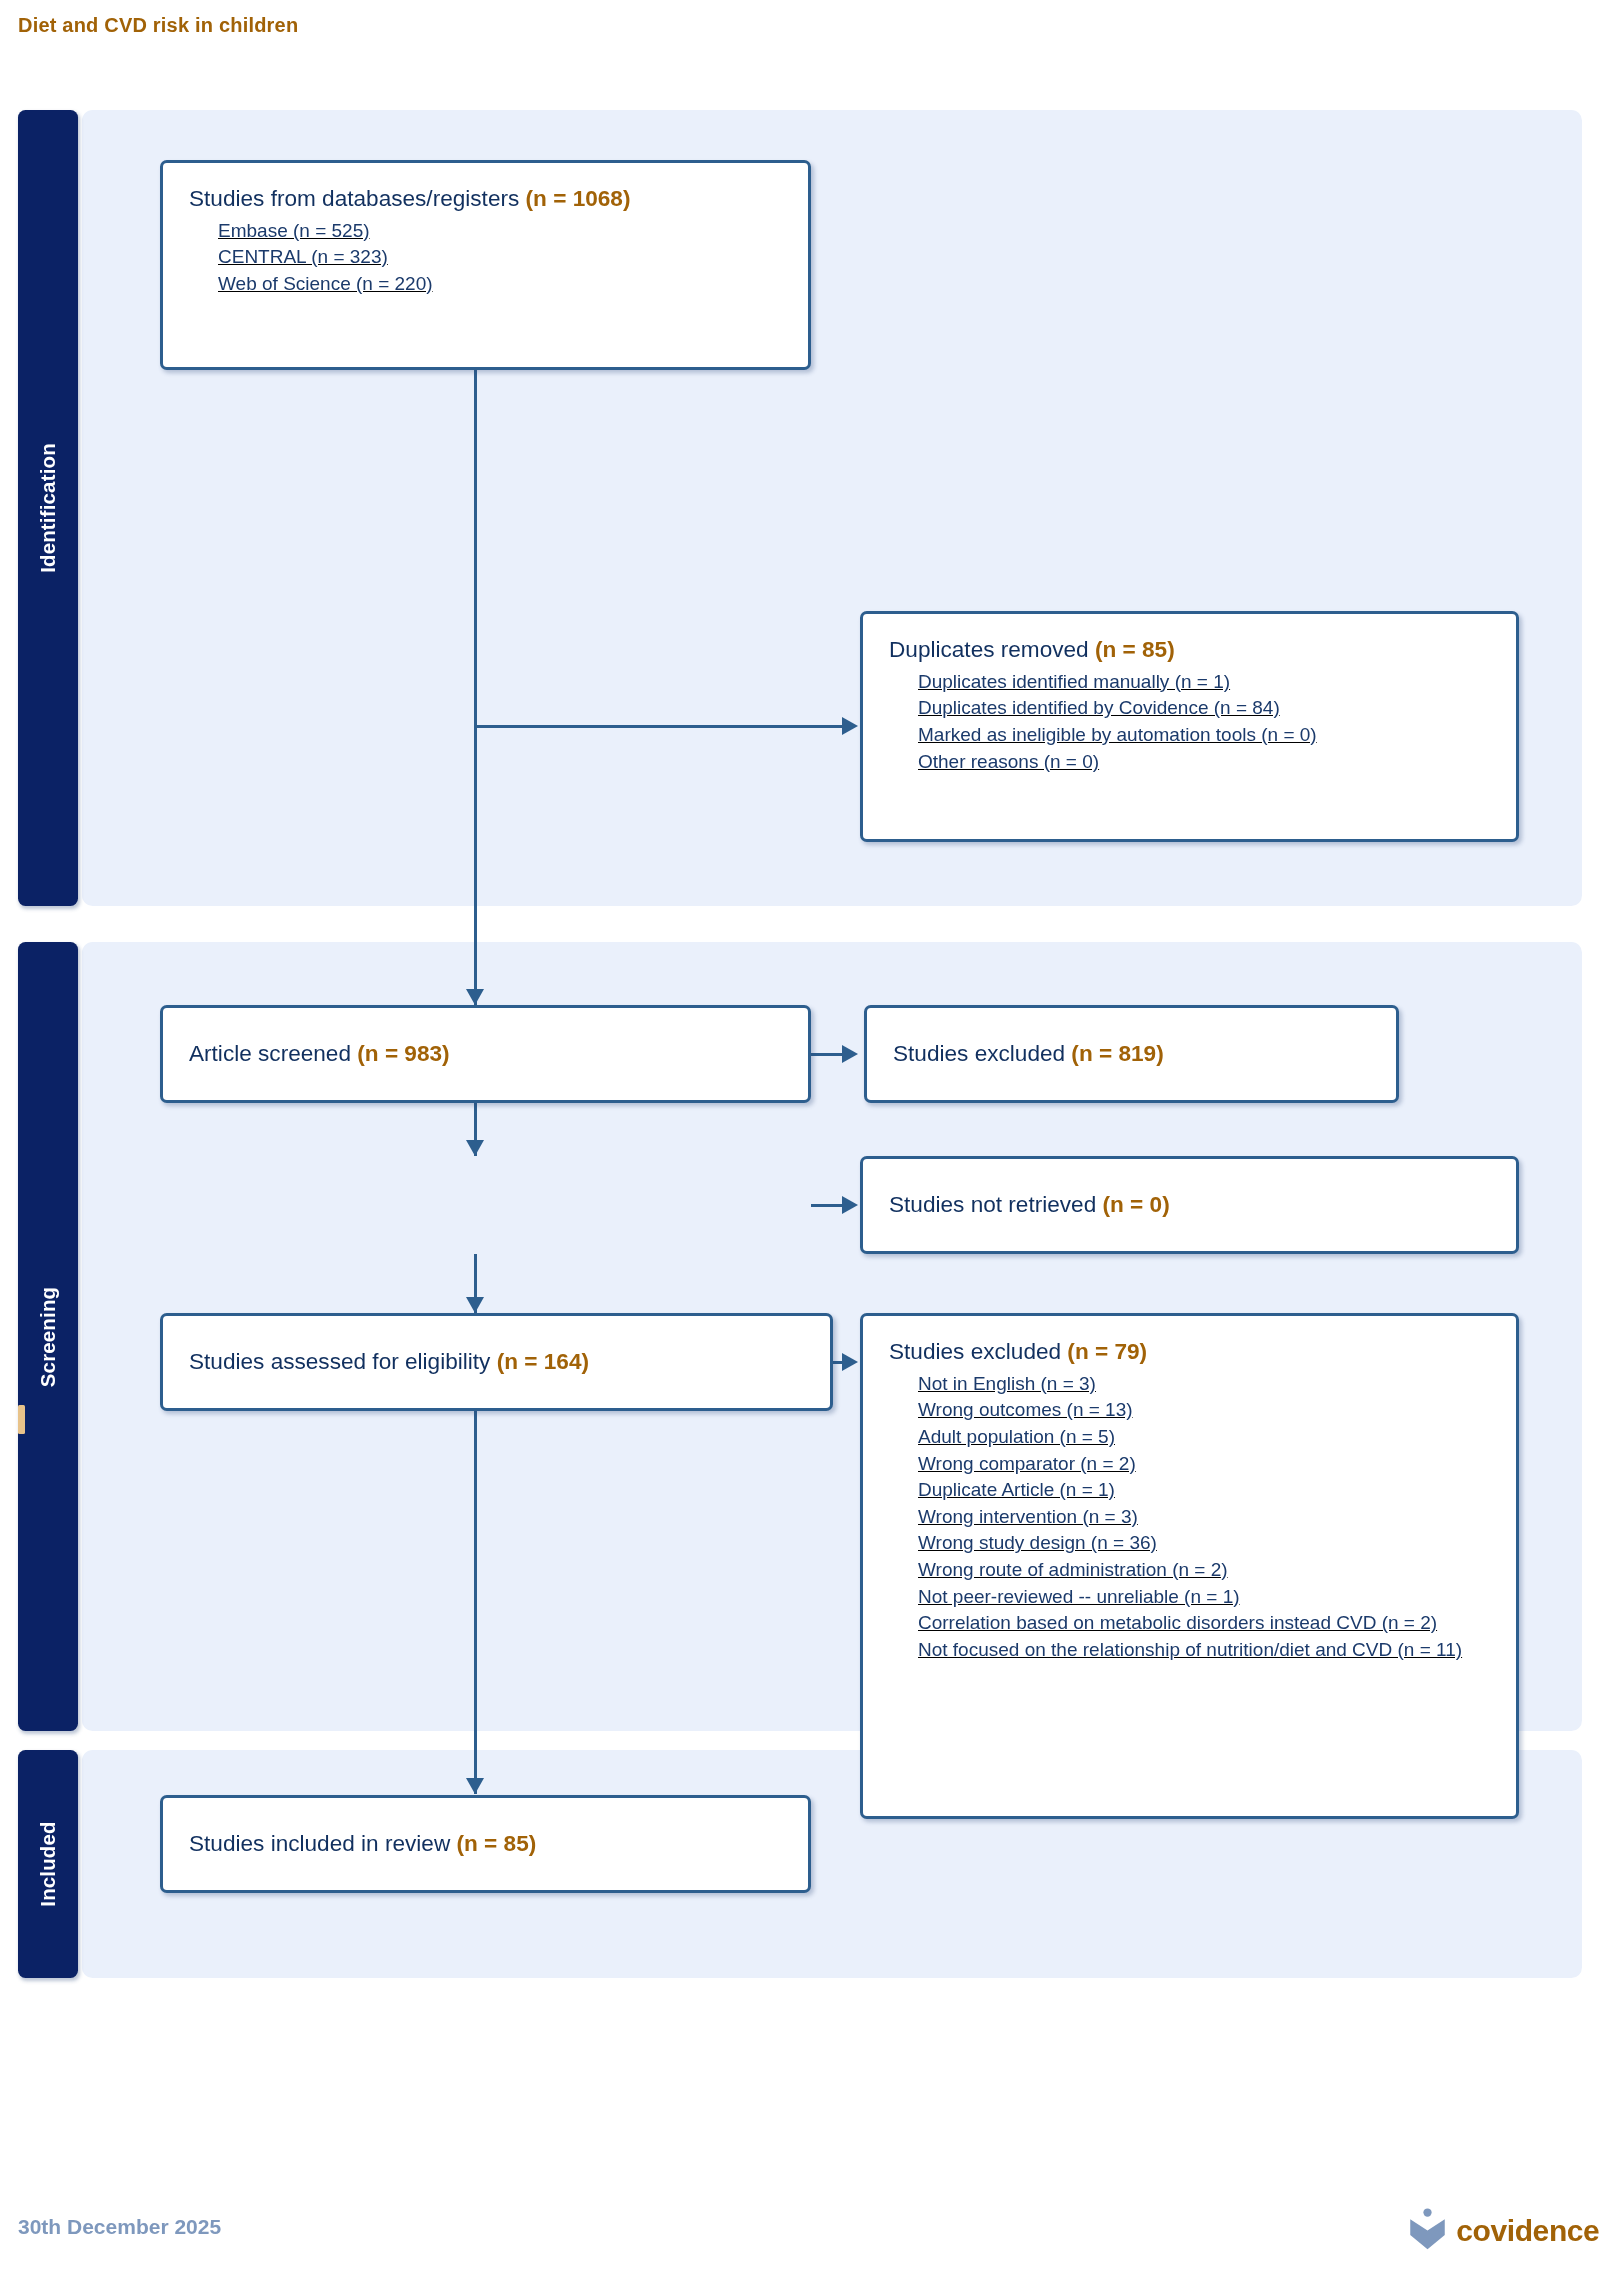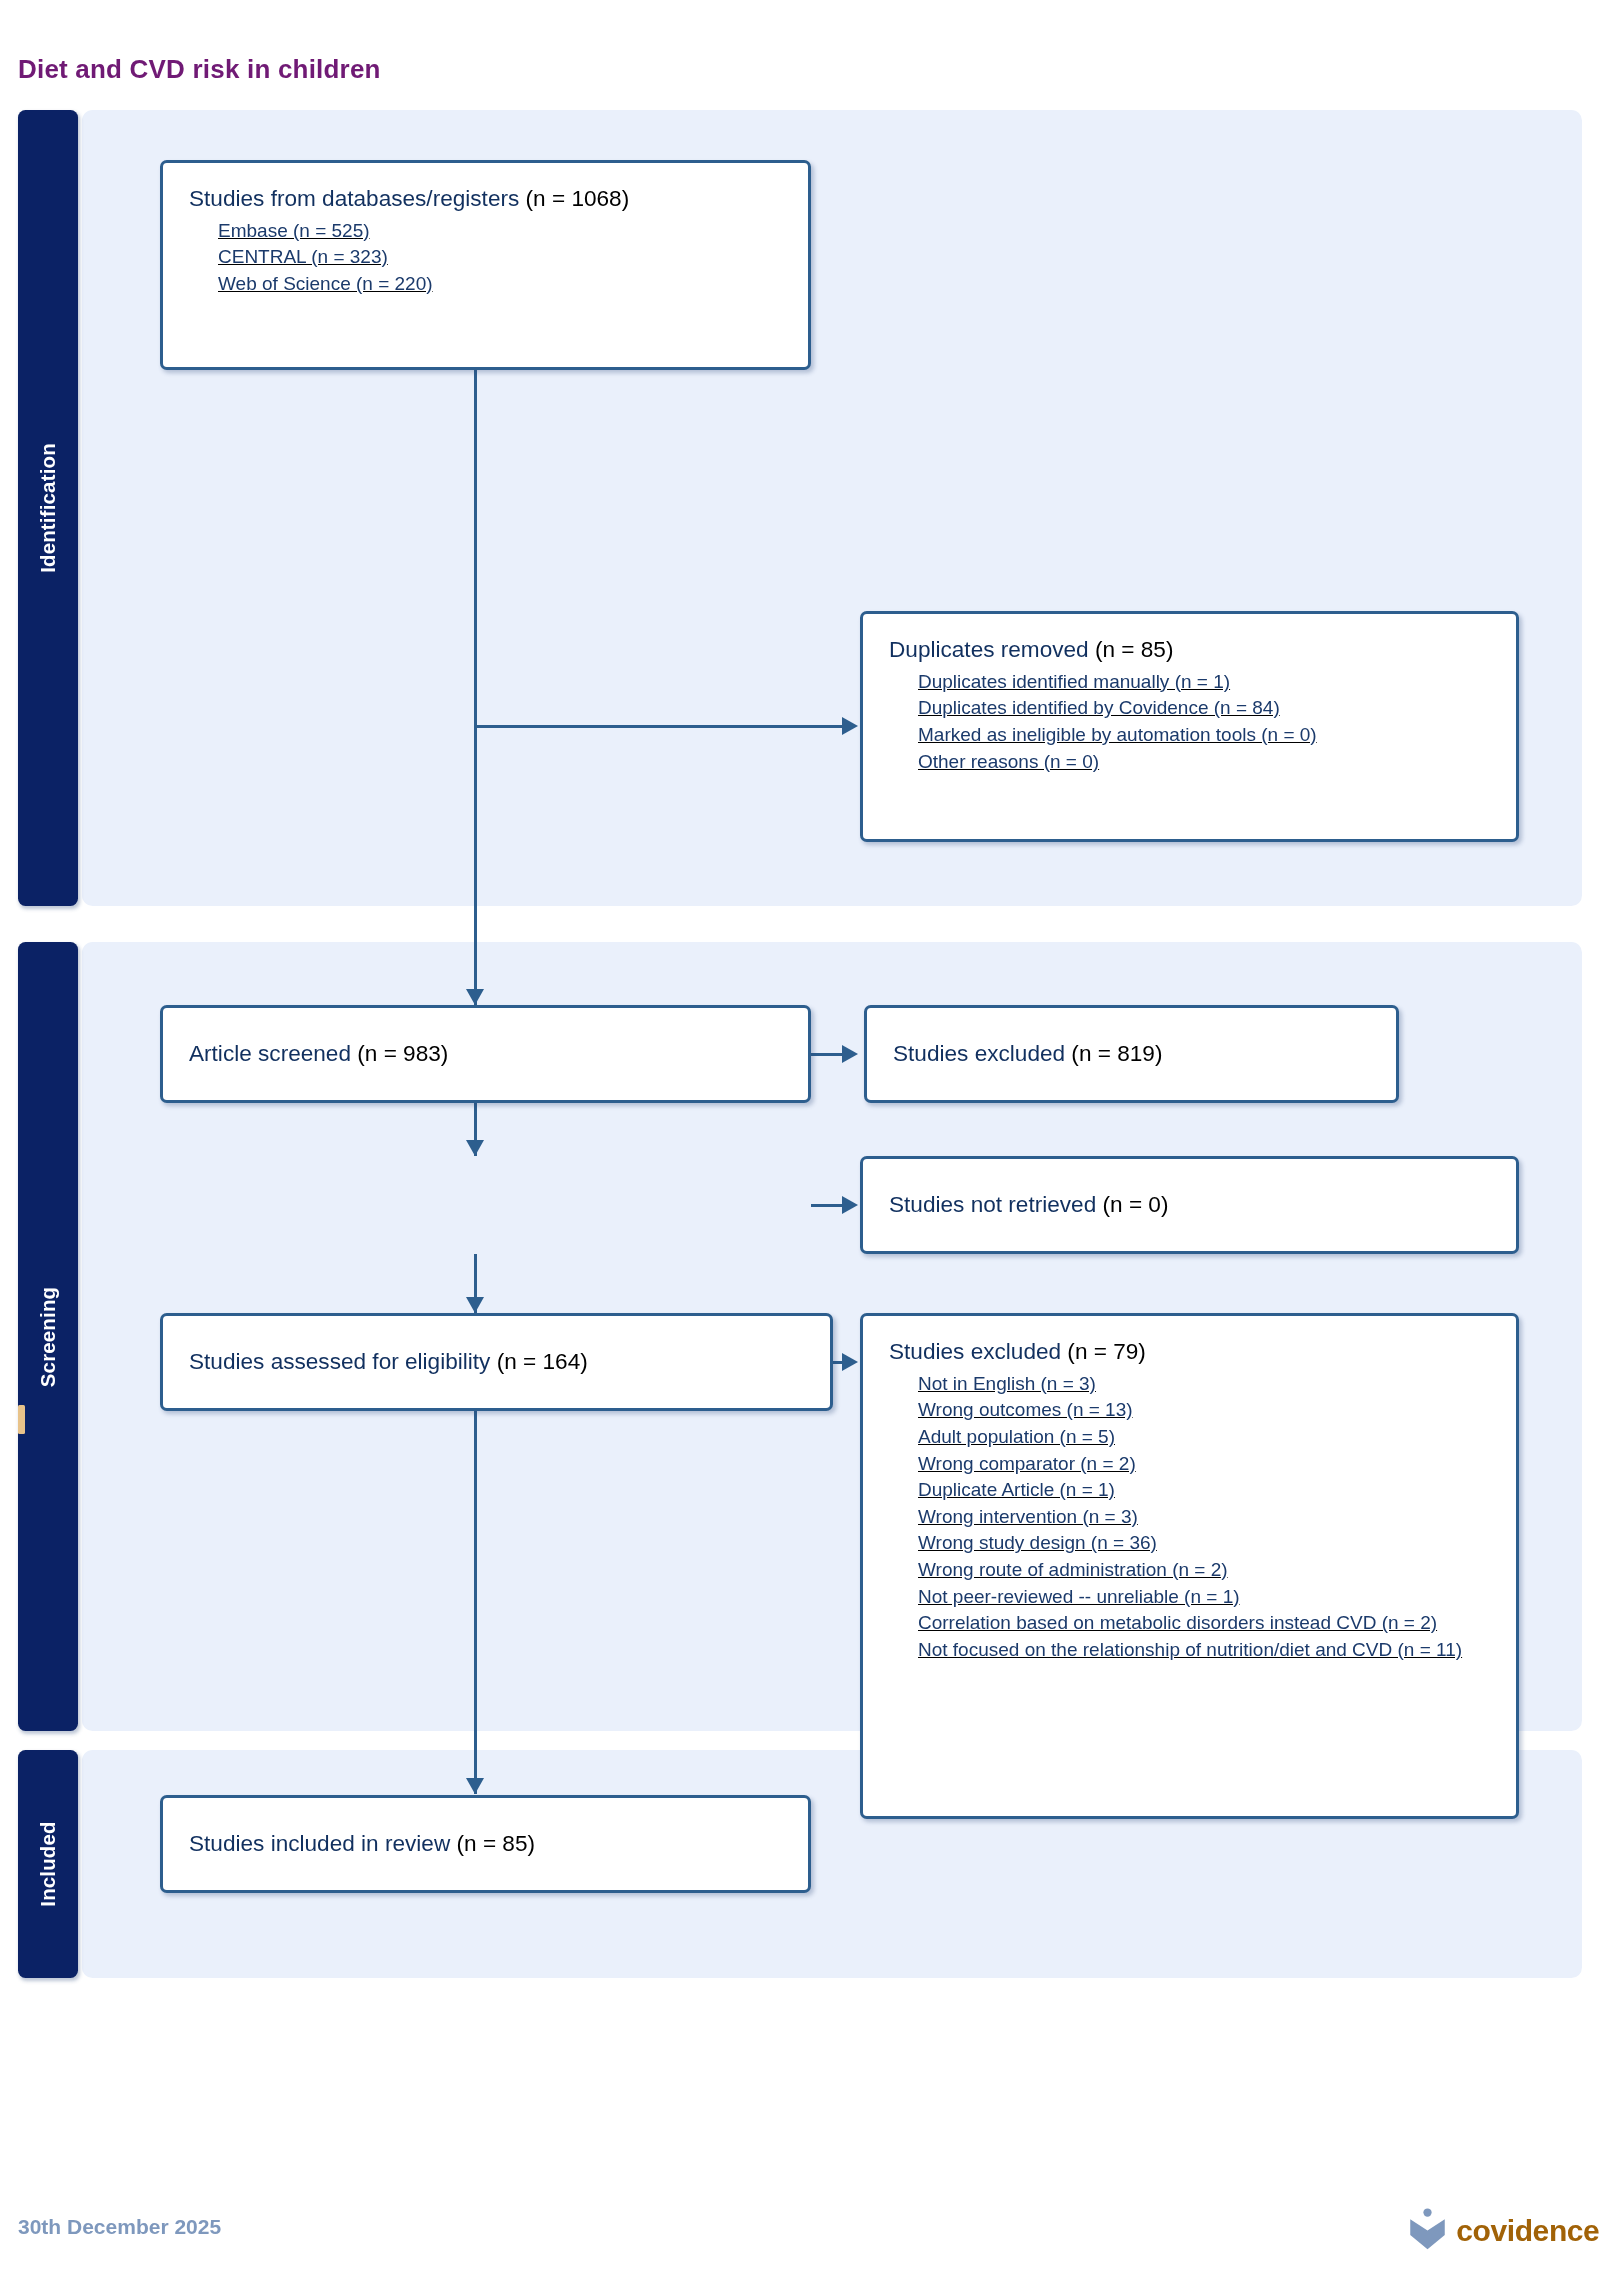--- a/index.html
+++ b/index.html
@@ -18,26 +18,25 @@
     height: 2273px;
     background: #ffffff;
     overflow: hidden;
   }
 
   
   #diagram-title {
     position: absolute;
     left: 18px;
     top: 13.6px;
-    font-size: 26px;
-    font-weight: bold;
-    color: #701a75;
+    font-size: 20px;
+    font-weight: bold;
+    color: #a16207;
     letter-spacing: 0.2px;
     white-space: nowrap;
-    margin-top: 40px;
   }
 
   
   .stage-band {
     position: absolute;
     background: #eaf0fb;
     border-radius: 10.6px;
   }
   #band-identification { left: 82px; top: 110px; width: 1500px; height: 796px; }
   #band-screening      { left: 82px; top: 942px; width: 1500px; height: 789px; }
@@ -99,22 +98,22 @@
     transform: none;
   }
 
   .box-head {
     font-size: 22.6px;
     color: #11305f;
     line-height: 1.30;
     white-space: nowrap;
   }
   .box-head .count {
-    color: #000000;
-    font-weight: normal;
+    color: #a16207;
+    font-weight: bold;
   }
   .sub-list {
     margin: 4.5px 0 0 0;
     padding: 0;
     list-style: none;
     text-decoration: underline;
   }
   .sub-list li {
     font-size: 19px;
     color: #1b3a6b;

